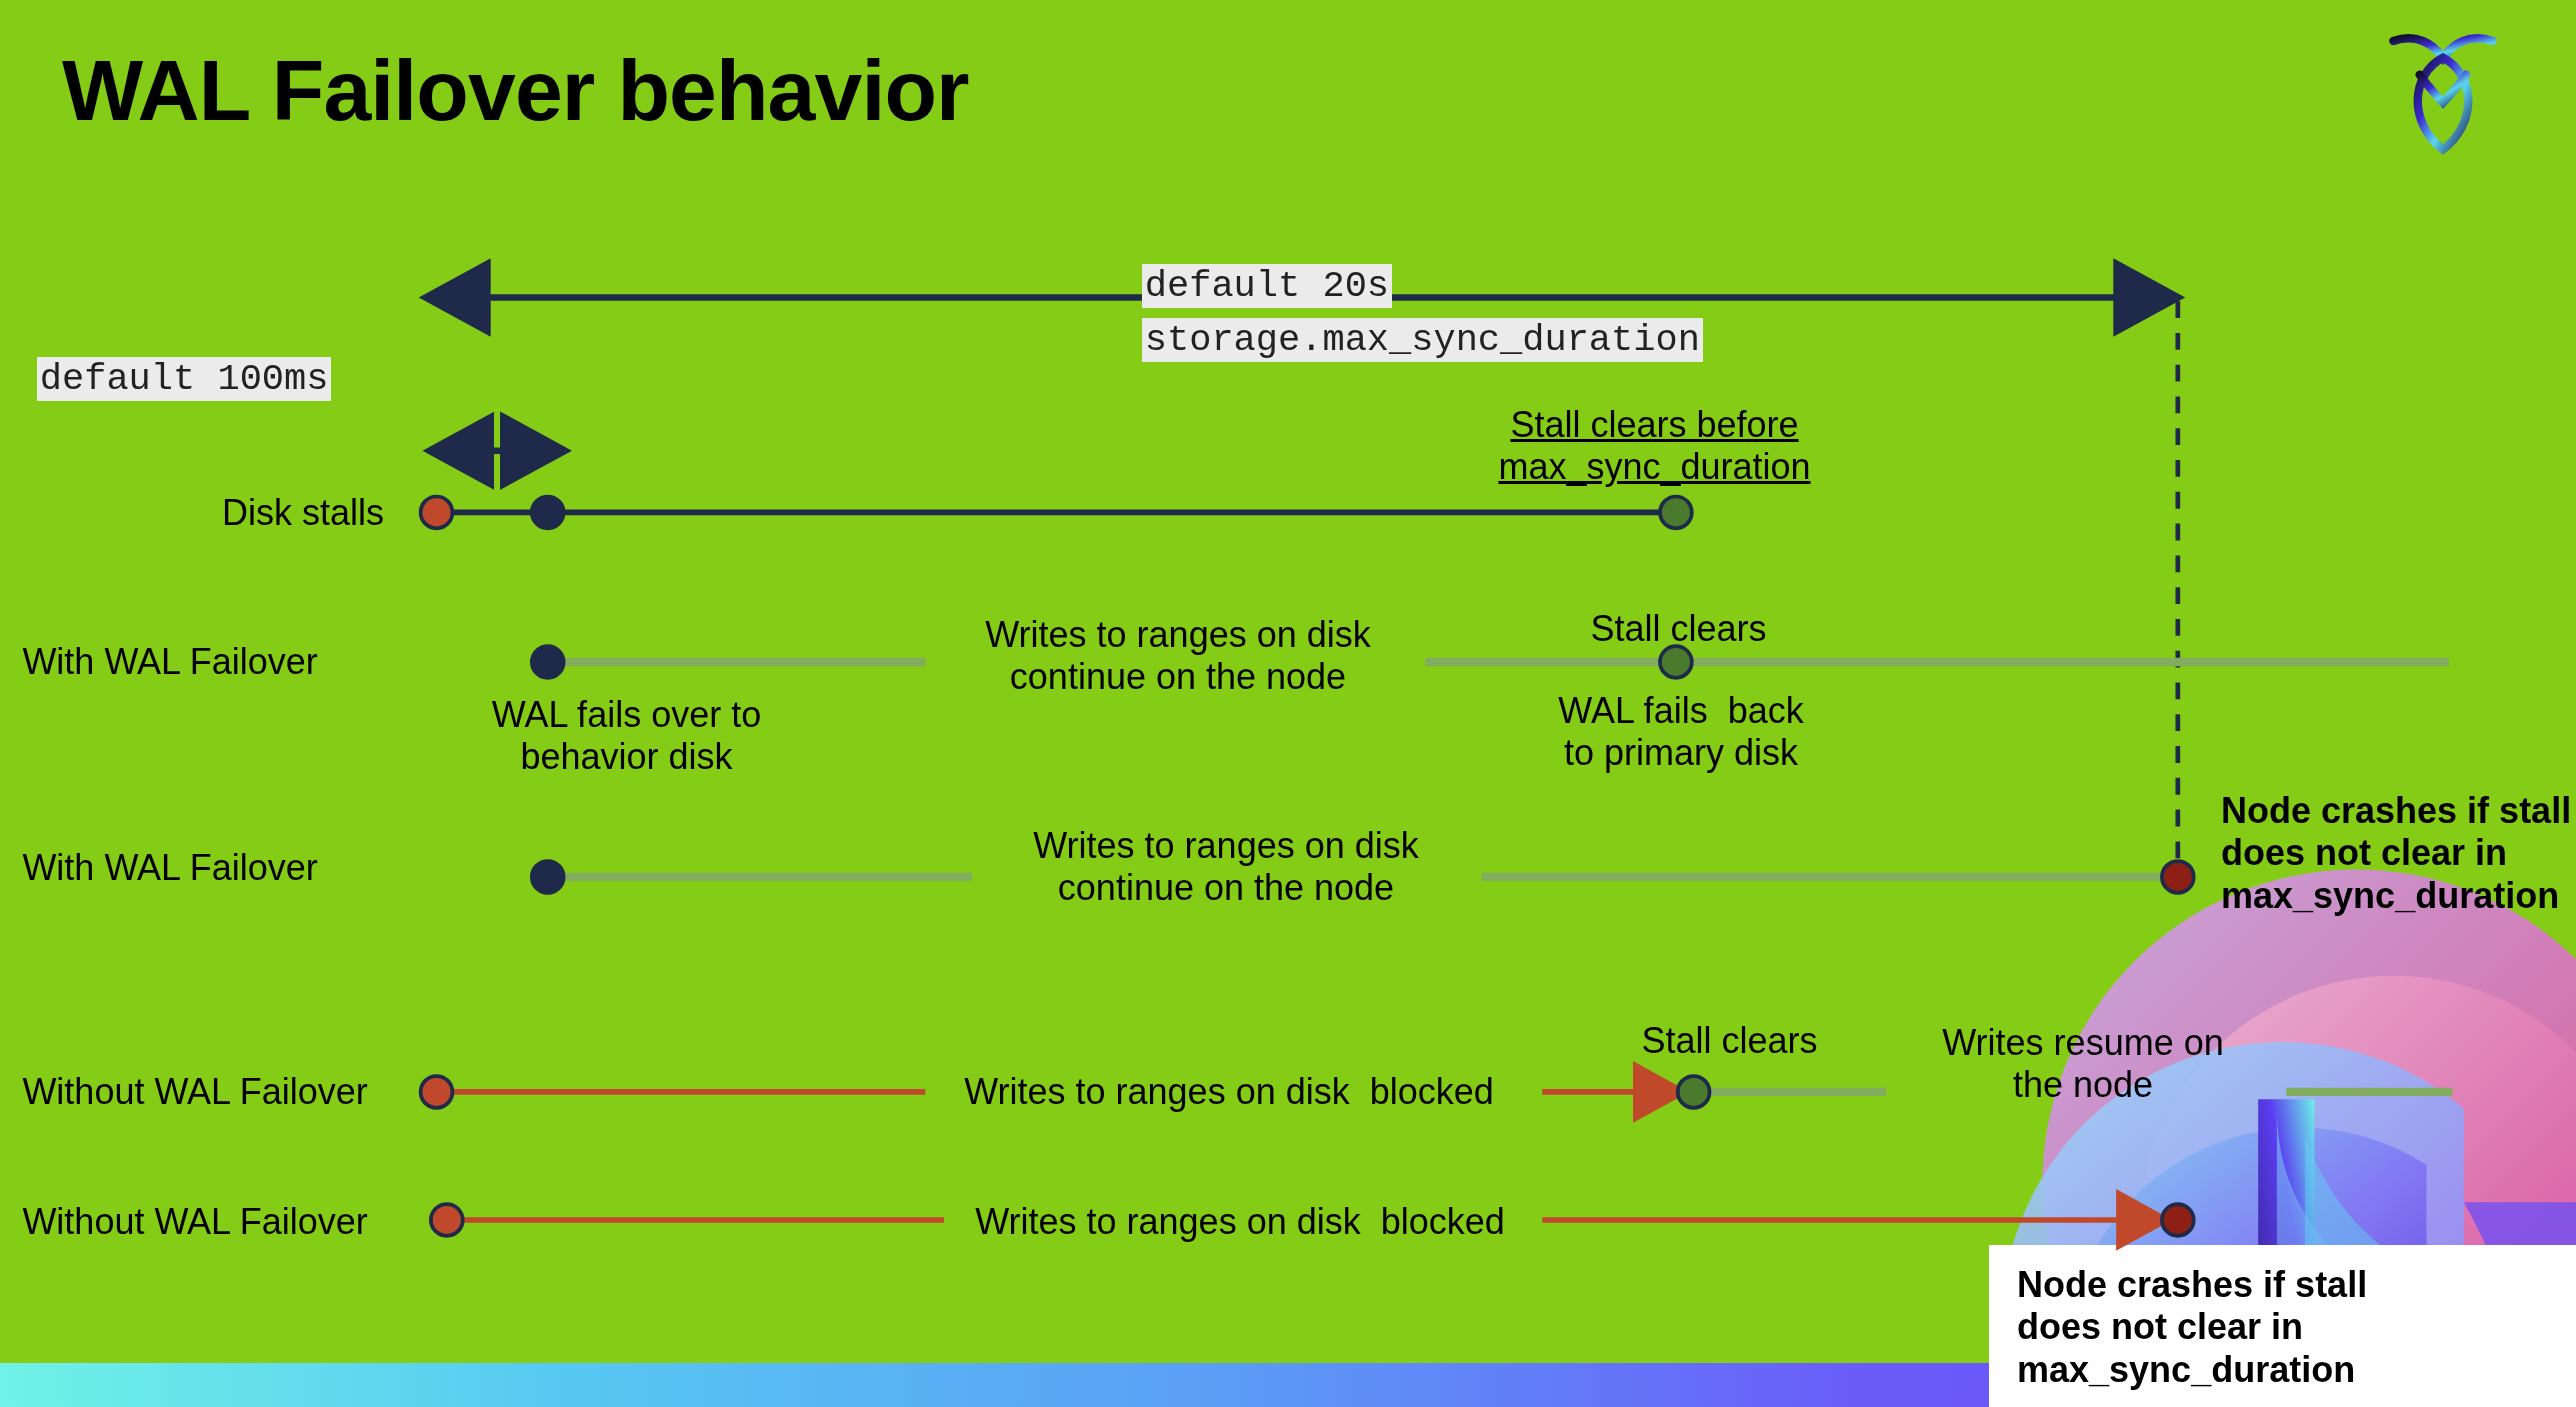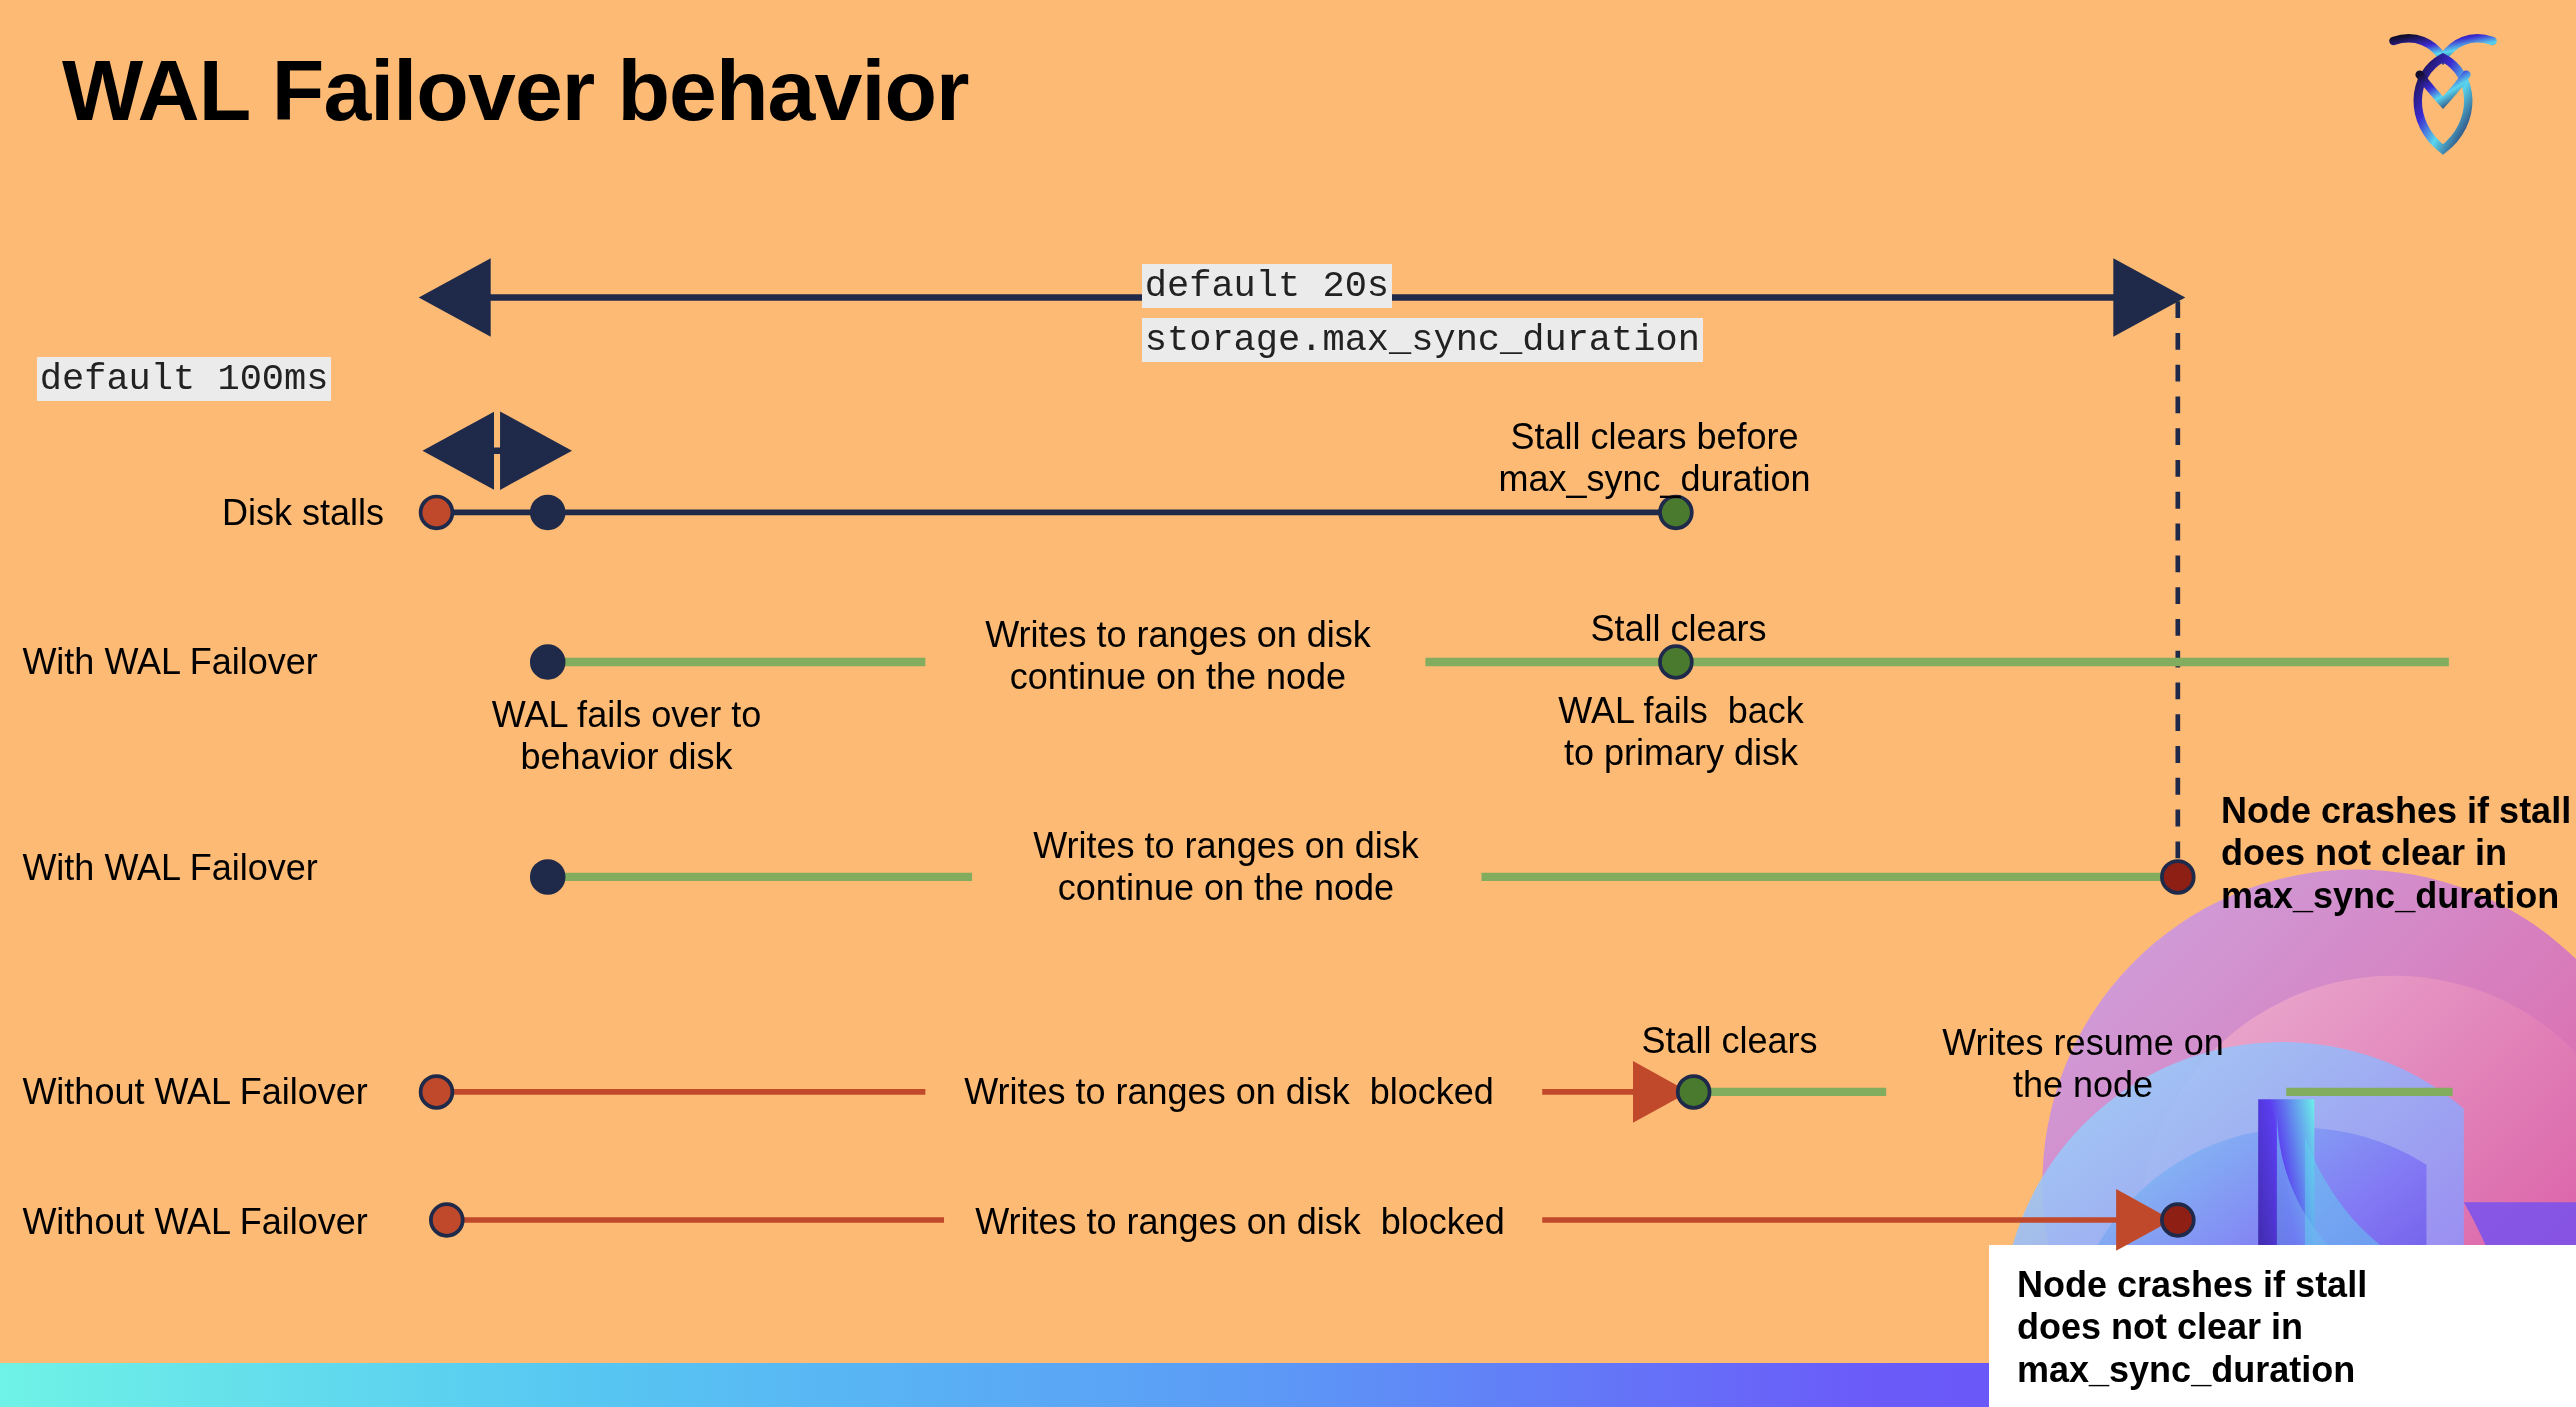--- a/index.html
+++ b/index.html
@@ -3,21 +3,21 @@
 <meta charset="utf-8">
 <style>
   html,body{margin:0;padding:0;}
   body{
     width:2576px;height:1408px;
     background:#ffffff;
     font-family:"Liberation Sans", sans-serif;
     overflow:hidden;
     position:relative;
   }
-  #slide{position:absolute;inset:0;overflow:hidden;background:#fdba74;}
+  #slide{position:absolute;inset:0;overflow:hidden;background:#84cc16;}
 
   
   .title{
     position:absolute;left:62px;top:43px;
     font-size:86px;font-weight:bold;letter-spacing:-0.9px;
     color:#000;line-height:1.1;white-space:nowrap;
   }
 
   
   .logo{position:absolute;left:2382px;top:26px;width:122px;height:131px;}
@@ -179,21 +179,21 @@
   <div class="lbl row-label" style="left:222px;top:492px;">Disk stalls</div>
 
   <div class="lbl row-label" style="left:22.4px;top:641px;">With WAL Failover</div>
 
   <div class="lbl row-label" style="left:22.4px;top:847px;">With WAL Failover</div>
 
   <div class="lbl row-label" style="left:22.4px;top:1071px;">Without WAL Failover</div>
 
   <div class="lbl row-label" style="left:22.4px;top:1201px;">Without WAL Failover</div>
 
-  <div class="lbl note" style="left:1458px;top:416px;width:393px;">Stall clears before
+  <div class="lbl note" style="left:1458px;top:404px;width:393px;text-decoration:underline;">Stall clears before
 max_sync_duration</div>
 
   <div class="lbl note" style="left:430px;top:694px;width:393px;">WAL fails over to
 behavior disk</div>
 
   <div class="lbl note" style="left:935px;top:614px;width:486px;">Writes to ranges on disk
 continue on the node</div>
 
   <div class="lbl note" style="left:1496px;top:608px;width:365px;">Stall clears</div>
 

